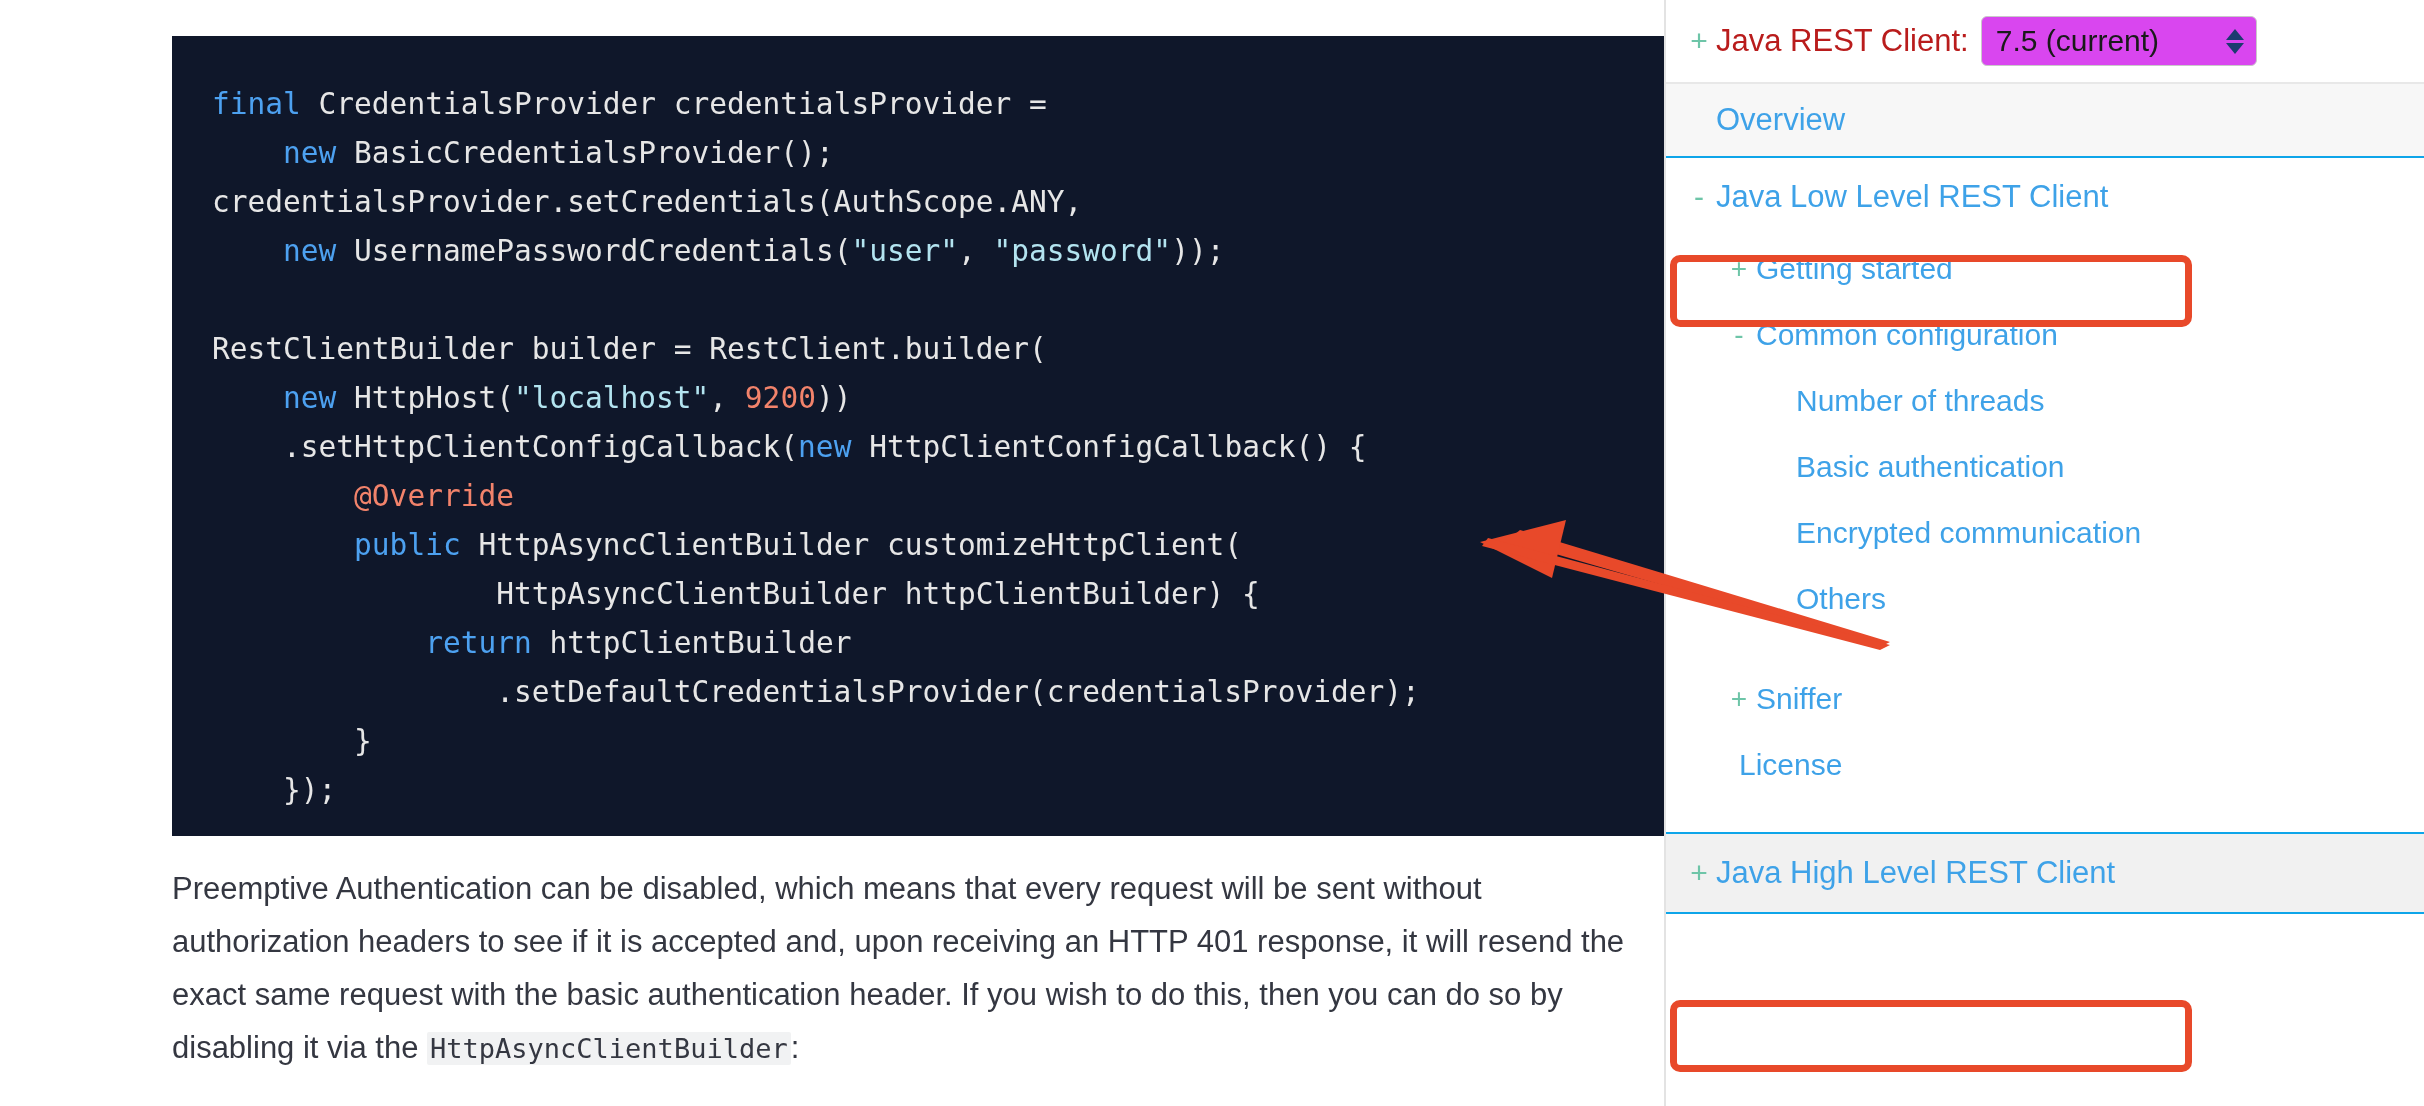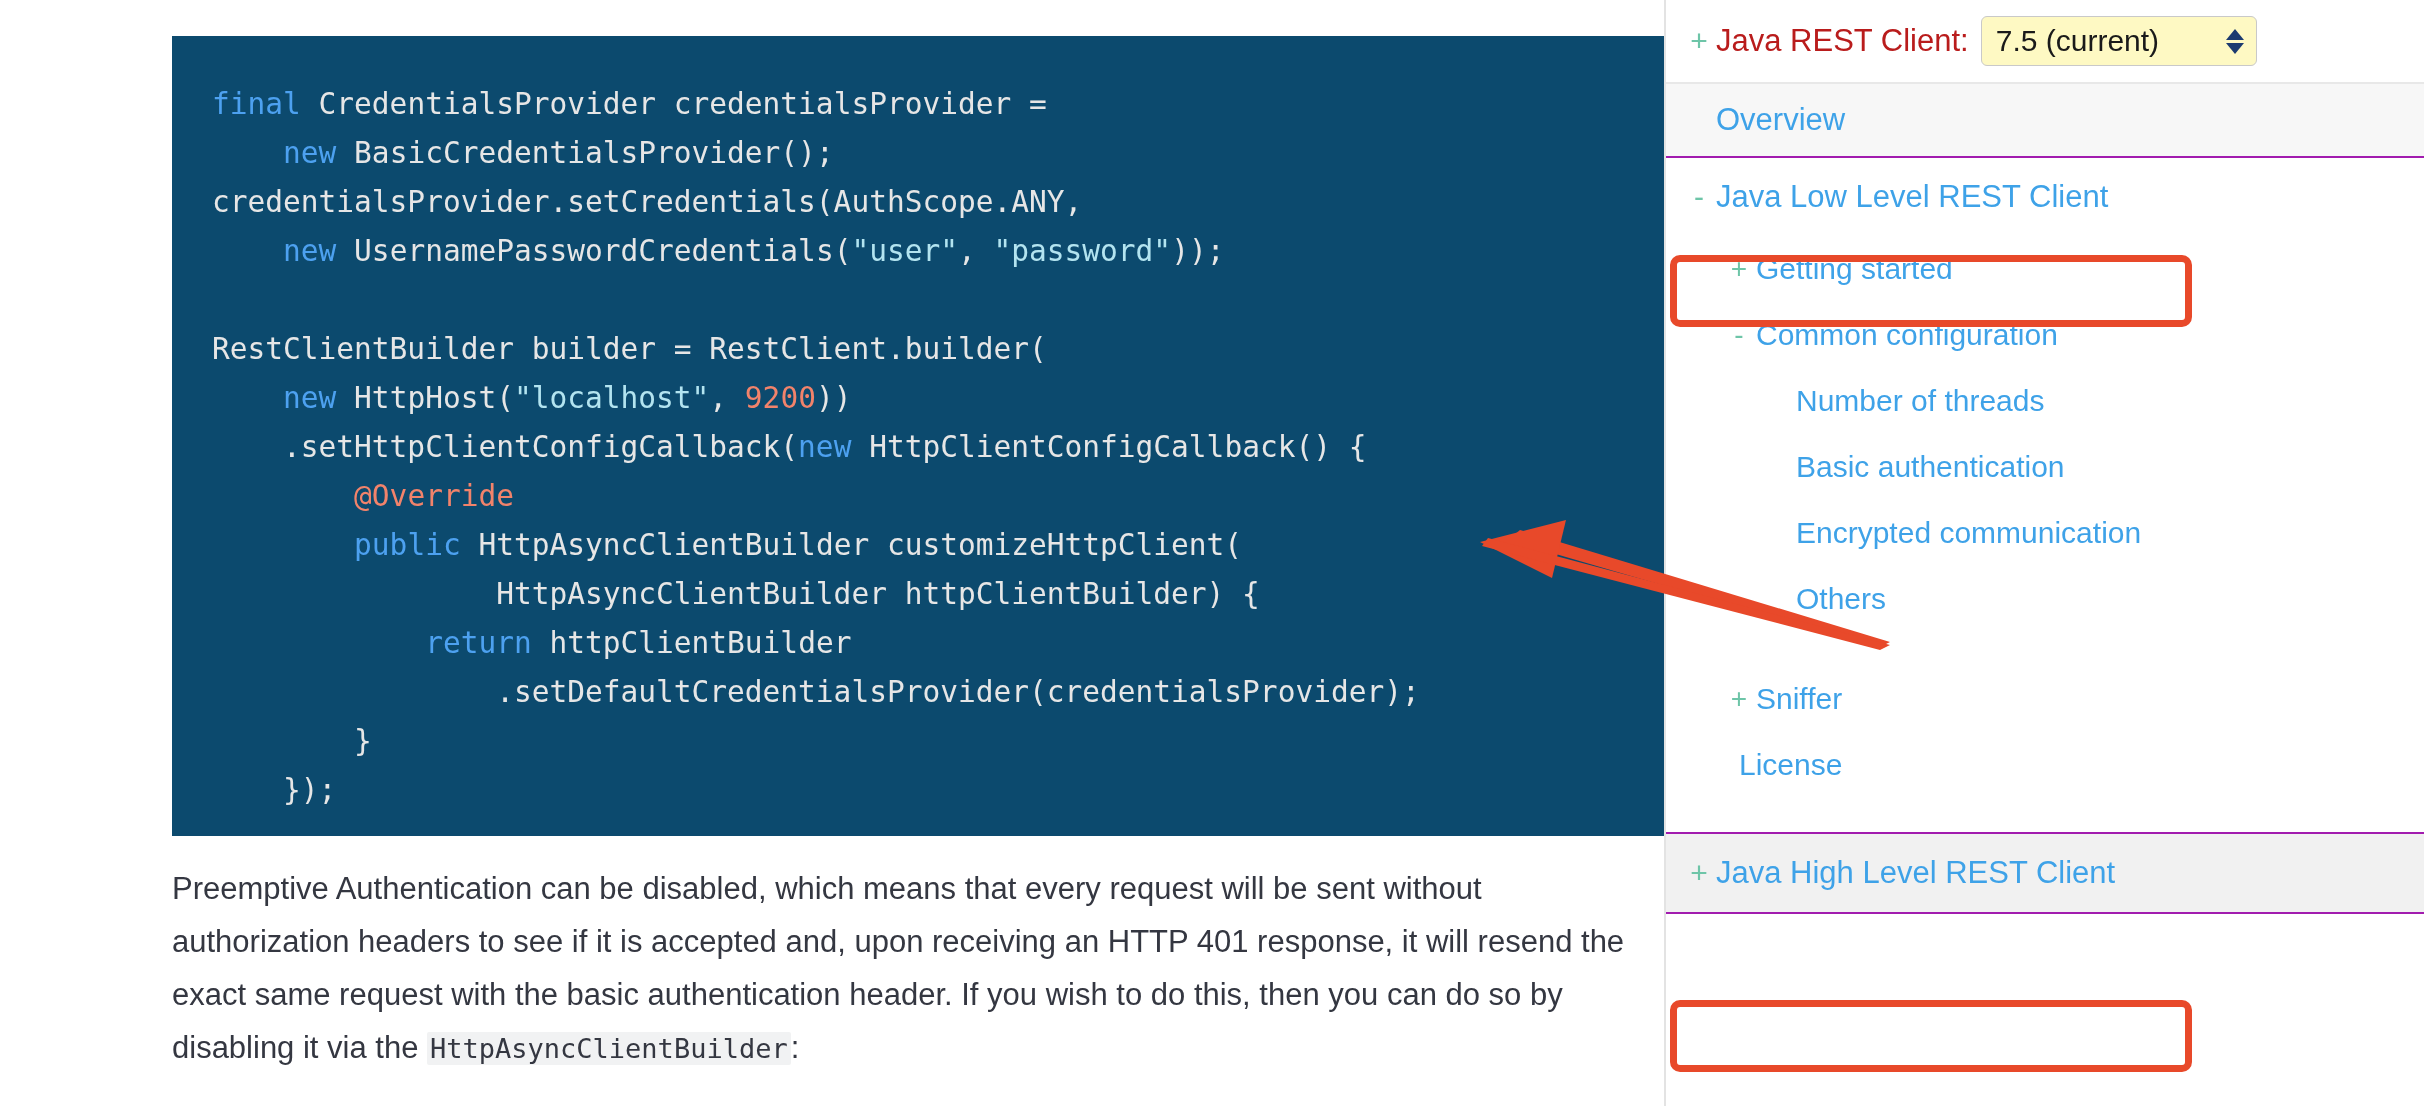--- a/index.html
+++ b/index.html
@@ -41,21 +41,21 @@
     background: #ffffff;
   }
 
   
   .code-block {
     position: absolute;
     left: 172px;
     top: 36px;
     width: 1686px;
     height: 800px;
-    background: #0c4a6e;
+    background: #0f172a;
     box-sizing: border-box;
     padding: 44px 0 36px 0;
     overflow: hidden;
   }
   .code-pre {
     margin: 0;
     padding: 0 40px;
     font-family: "DejaVu Sans Mono", monospace;
     font-size: 29.5px;
     line-height: 49px;
@@ -117,21 +117,21 @@
   }
   .sb-select {
     position: relative;
     display: inline-flex;
     align-items: center;
     justify-content: space-between;
     min-width: 276px;
     height: 50px;
     border: 1px solid #c9c9c9;
     border-radius: 6px;
-    background: #fef9c3;
+    background: #d946ef;
     padding: 0 12px 0 14px;
     box-sizing: border-box;
   }
   .sb-select-text {
     font-size: 30px;
     color: #1a1a1a;
     white-space: nowrap;
   }
   .sb-spinner {
     display: flex;
@@ -143,21 +143,21 @@
   }
   .sb-spinner .tri {
     width: 0; height: 0;
     border-left: 9px solid transparent;
     border-right: 9px solid transparent;
   }
   .sb-spinner .up   { border-bottom: 11px solid #1c3b70; }
   .sb-spinner .down { border-top: 11px solid #1c3b70; }
 
   .sb-section {
-    border-bottom: 2px solid #a21caf;
+    border-bottom: 2px solid #0ea5e9;
     box-sizing: border-box;
   }
   .sb-row {
     display: flex;
     align-items: center;
     box-sizing: border-box;
     padding-left: 16px;
   }
   .sb-row .sb-label {
     font-size: 31px;

